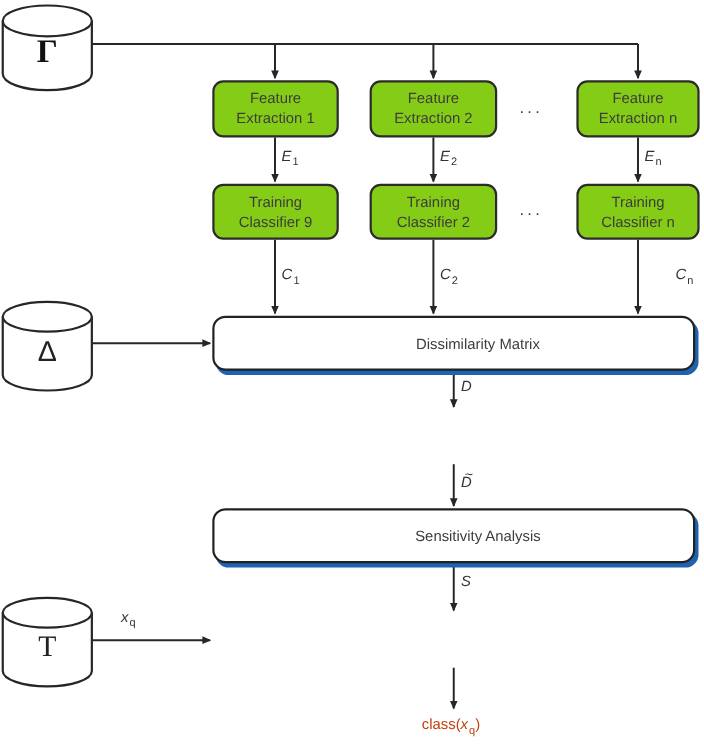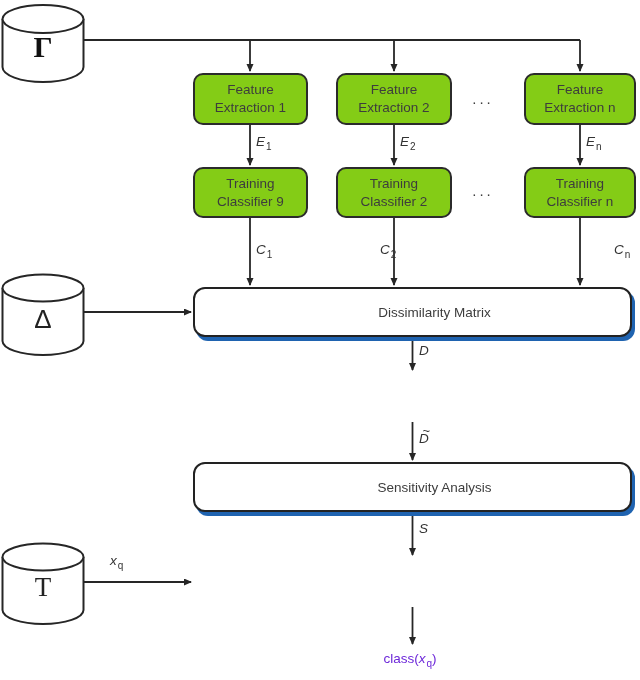--- a/index.html
+++ b/index.html
@@ -24,21 +24,21 @@
   .dblabel{position:absolute;left:3px;width:80px;text-align:center;}
   .gamma{top:30px;font:bold 30px "Liberation Serif", serif;color:#111;}
   .delta{top:304px;font:26px "Liberation Sans", sans-serif;color:#222;}
   .tau{top:572px;font:27px "Liberation Serif", serif;color:#222;}
   .dots{position:absolute;width:40px;text-align:center;font-size:15px;letter-spacing:3px;color:#3d3d3d;}
   .elabel{position:absolute;font-size:13.5px;color:#333;}
   .it{font-style:italic;}
   .sub{font-size:10px;vertical-align:-4px;margin-left:1px;}
   .dtilde{line-height:1;}
   .dtilde .accent{position:absolute;top:-8px;left:3.5px;font-size:13px;color:#333;}
-  .out-label{position:absolute;left:345px;top:651px;width:130px;text-align:center;font-size:13.5px;color:#6d28d9;}
+  .out-label{position:absolute;left:345px;top:651px;width:130px;text-align:center;font-size:13.5px;color:#c2410c;}
 </style>
 </head>
 <body>
 
 <div class="canvas">
 
   <svg class="wires" width="640" height="680" viewBox="0 0 640 680">
     <defs>
       <marker id="arrow" markerWidth="10" markerHeight="9" refX="7" refY="3.5" orient="auto" markerUnits="userSpaceOnUse">
         <path d="M0,0 L8,3.5 L0,7 Z" fill="#262626"></path>
@@ -113,21 +113,21 @@
     <span><span>Training</span><br><span>Classifier 2</span></span>
   </div>
   <div class="dots" style="left:463px;top:182px">...</div>
   <div class="sbox" style="left:524px;top:167px;width:112px;height:51px">
     <span><span>Training</span><br><span>Classifier n</span></span>
   </div>
 
   <div class="elabel" style="left:256px;top:242px">
     <span class="it">C</span><span class="sub">1</span>
   </div>
-  <div class="elabel" style="left:380px;top:242px">
+  <div class="elabel" style="left:400px;top:242px">
     <span class="it">C</span><span class="sub">2</span>
   </div>
   <div class="elabel" style="left:614px;top:242px">
     <span class="it">C</span><span class="sub">n</span>
   </div>
 
   <div class="wbox" style="top:287px">
     <span>Dissimilarity Matrix</span>
   </div>
   <div class="elabel" style="left:419px;top:343px">

